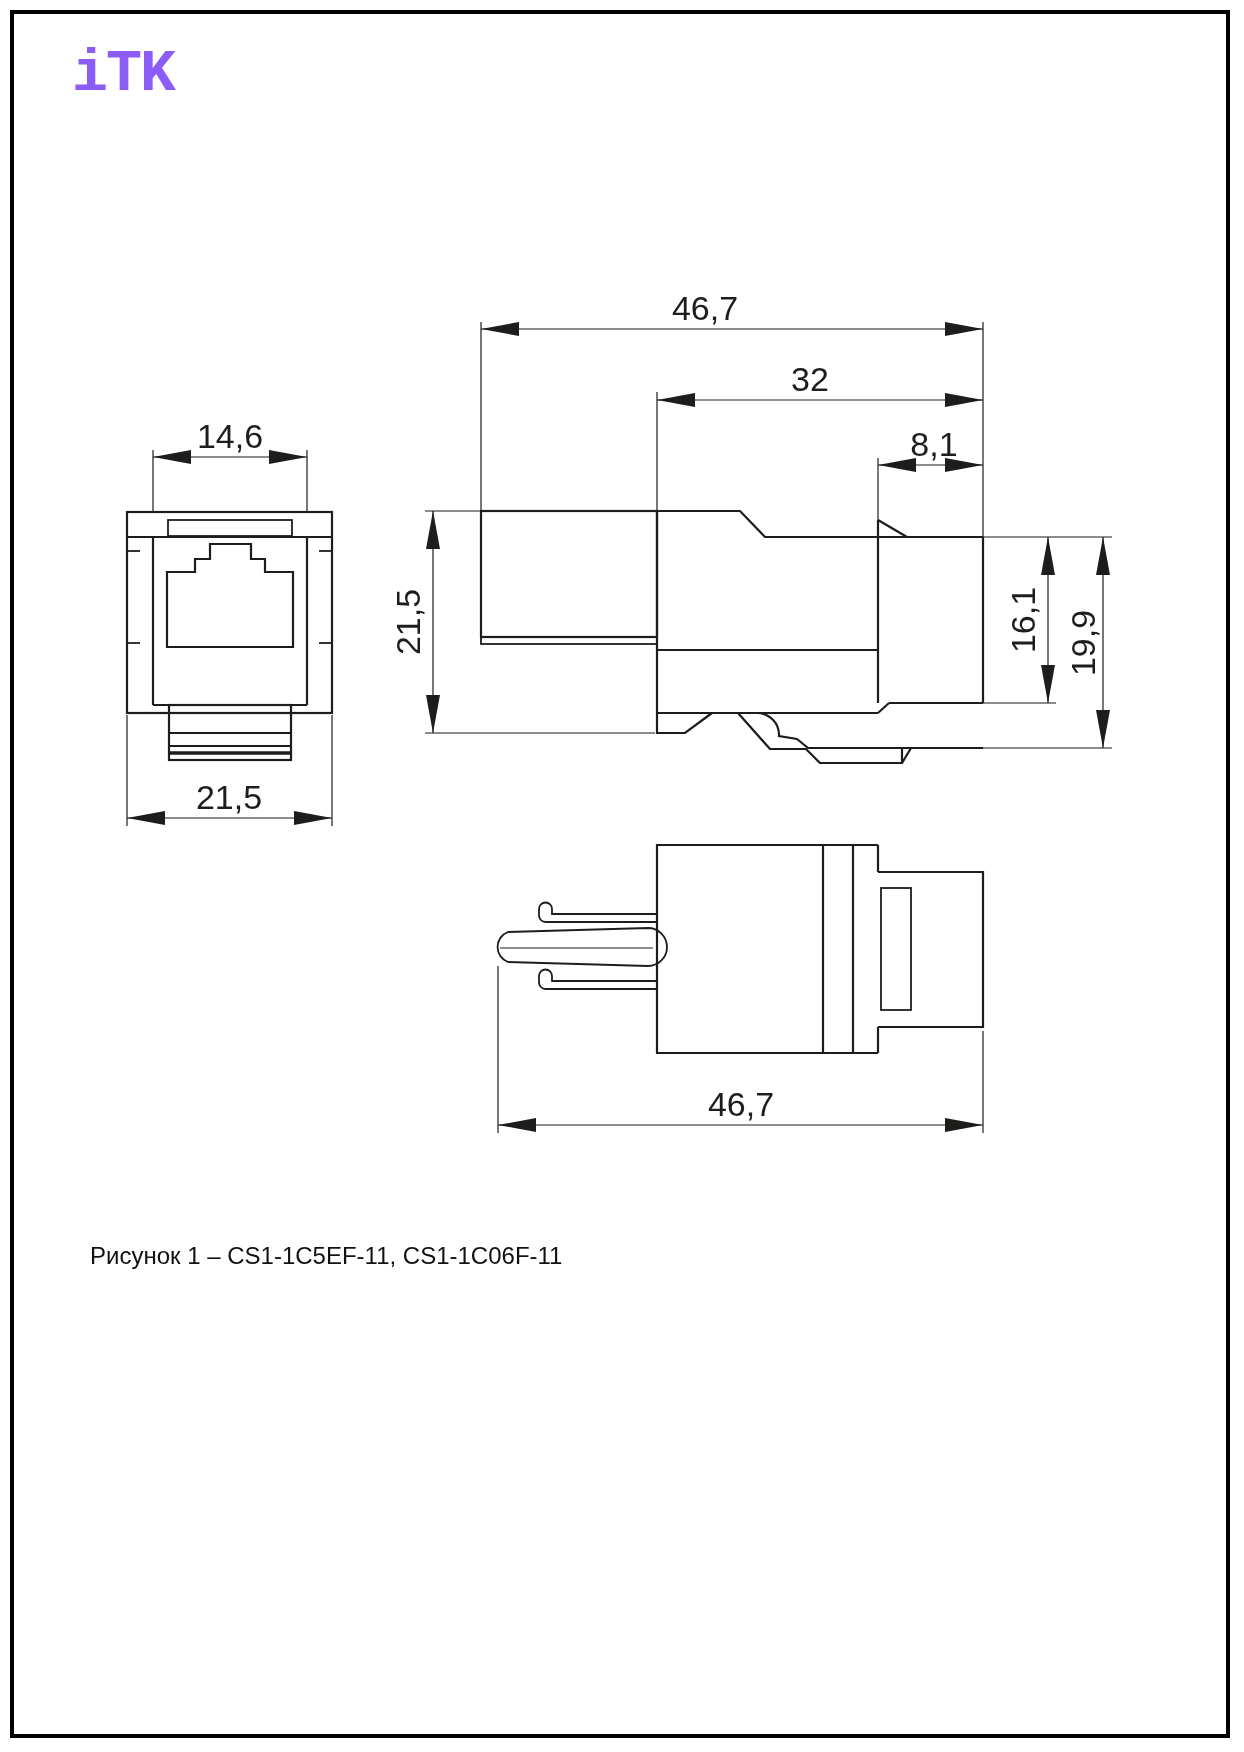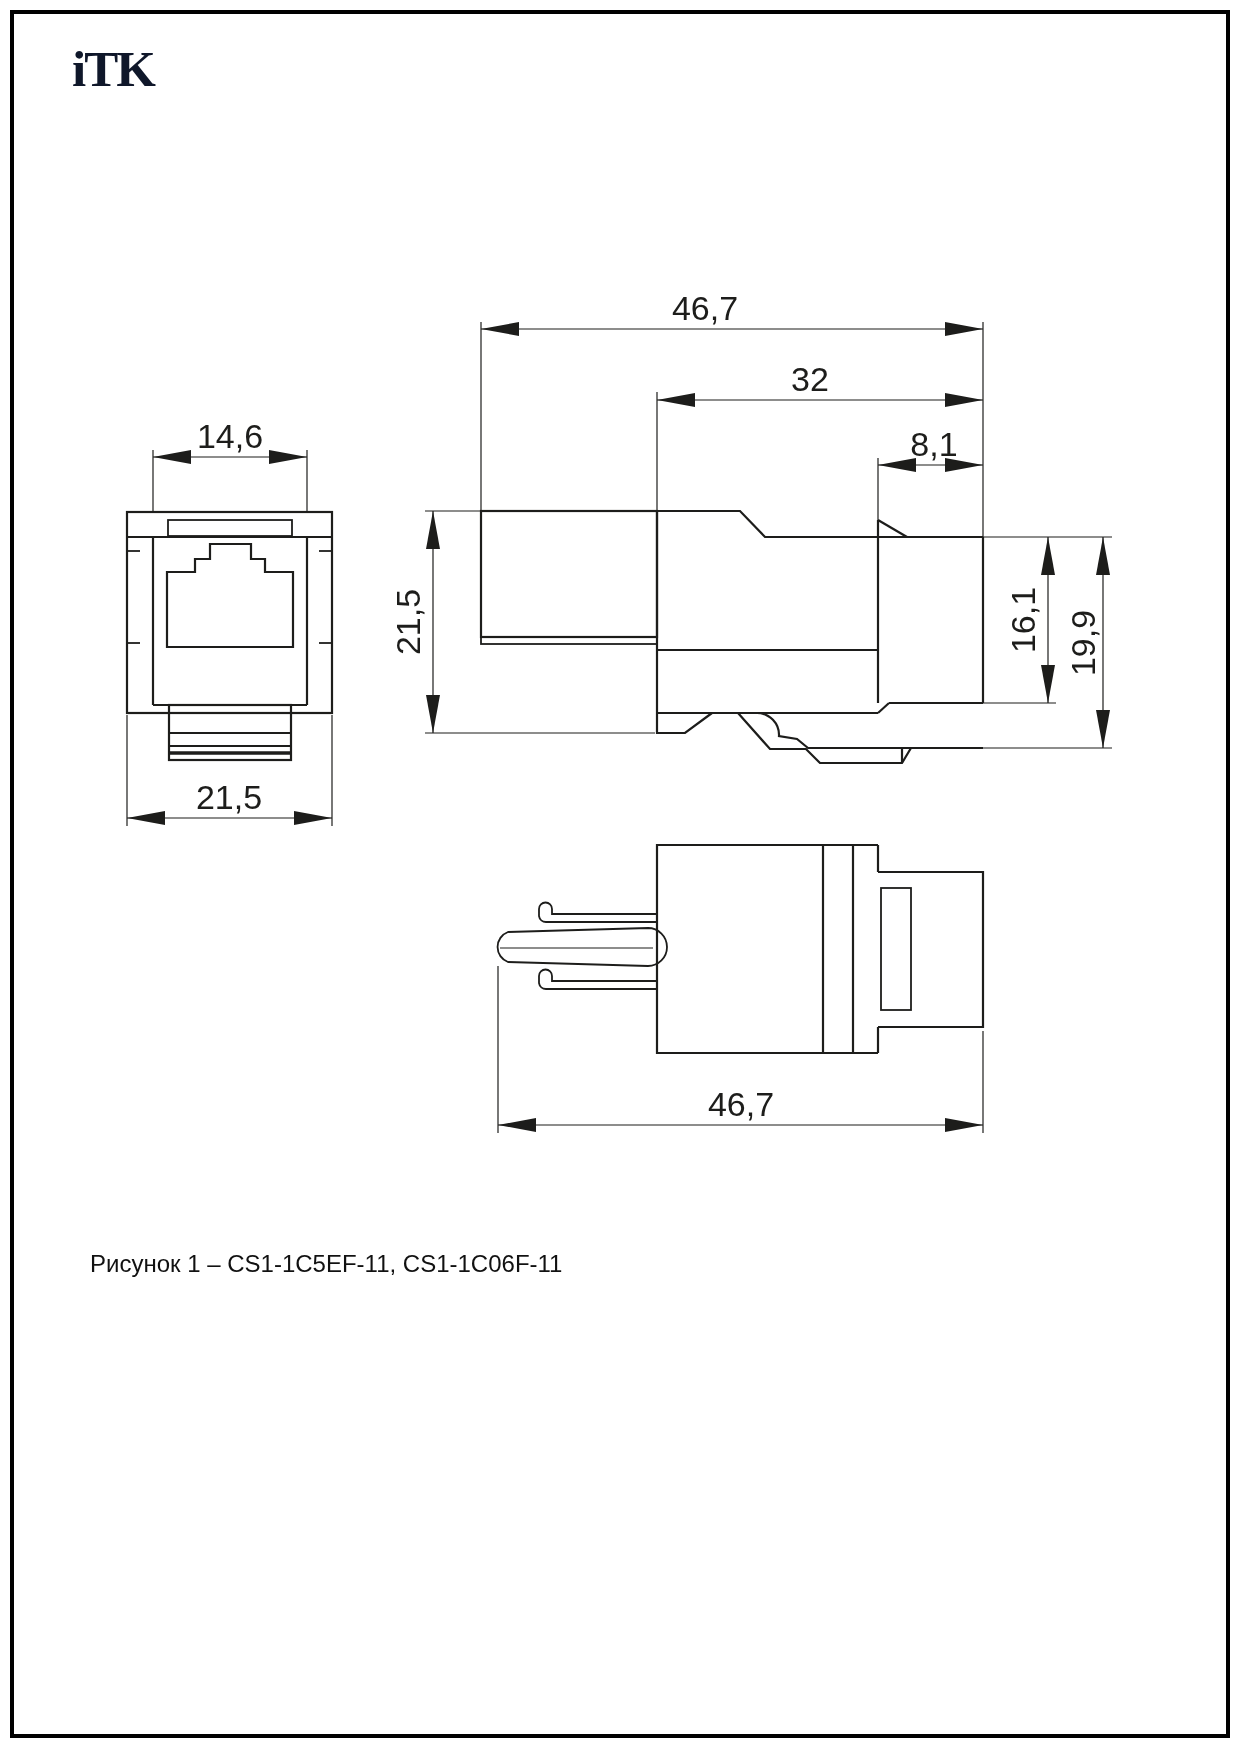--- a/index.html
+++ b/index.html
@@ -12,30 +12,29 @@
     overflow:hidden;
   }
   .frame{
     position:absolute;left:10px;top:10px;
     width:1220px;height:1728px;
     border:4px solid #000;
     box-sizing:border-box;
   }
   .logo{
     position:absolute;left:72px;top:40px;
-    font-size:51px;font-weight:bold;letter-spacing:-2px;
-    color:#0f172a;
-    font-family:Liberation Serif, serif;
+    font-size:60px;font-weight:bold;letter-spacing:-2px;
+    color:#8b5cf6;
+    font-family:Liberation Mono, monospace;
   }
   .caption{
     position:absolute;left:90px;top:1242px;
     font-size:24px;color:#111;
     font-family:"Liberation Sans", sans-serif;
     white-space:nowrap;
-    margin-top:8px;
   }
   svg{position:absolute;left:0;top:0;}
   .obj{fill:none;stroke:#1d1d1b;stroke-width:2.2;stroke-linejoin:miter;stroke-linecap:butt;}
   .obj2{fill:none;stroke:#1d1d1b;stroke-width:1.8;}
   .thick{fill:none;stroke:#1d1d1b;stroke-width:3.6;}
   .thin{fill:none;stroke:#1d1d1b;stroke-width:1.2;}
   .arr{fill:#1d1d1b;stroke:none;}
   .dimtxt{font-family:"Liberation Sans", sans-serif;font-size:34px;fill:#1d1d1b;}
 </style>
 </head>

